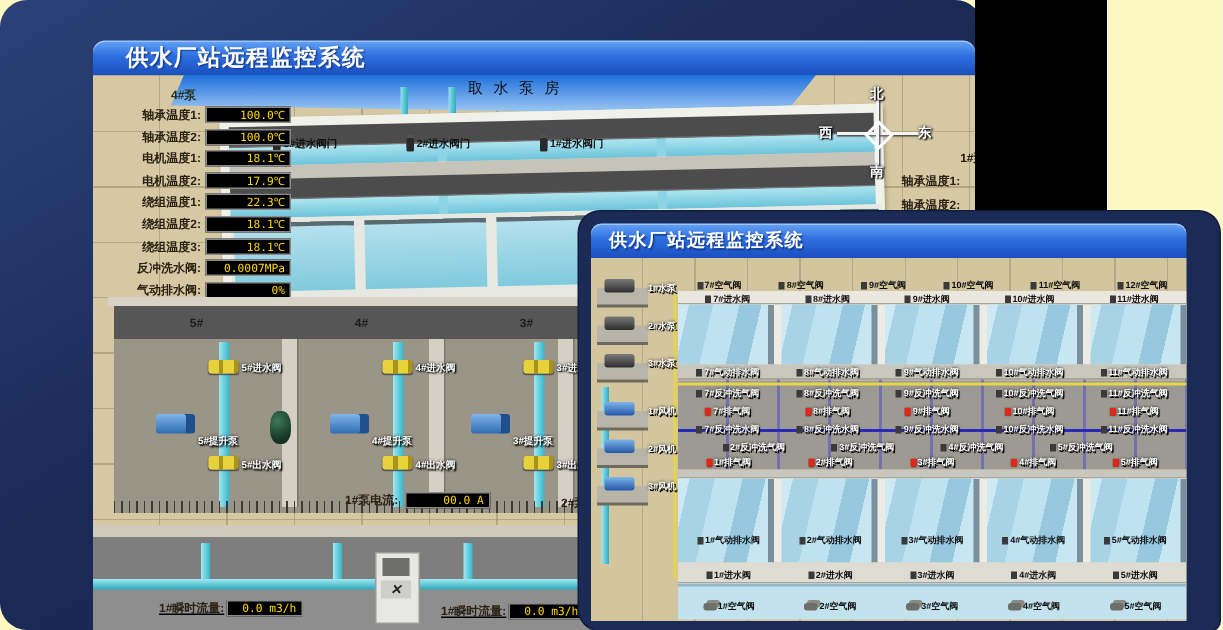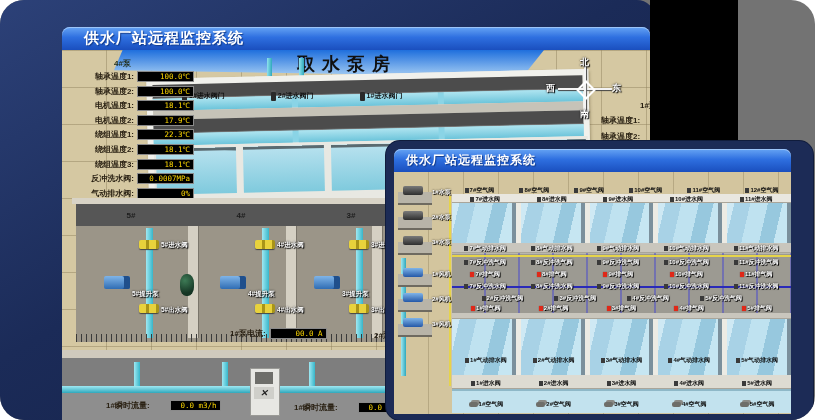--- a/index.html
+++ b/index.html
@@ -1,17 +1,17 @@
 <!DOCTYPE html>
 <html><head>
 <meta charset="utf-8">
 <style>
   html,body{margin:0;padding:0;background:#fff;}
-  .stage{position:relative;width:815px;height:420px;overflow:hidden;background:#737373;
-         font-family:"Liberation Sans",sans-serif;border-radius:24px;}
+  .stage{position:relative;width:815px;height:420px;overflow:hidden;background:#fef9c3;
+         font-family:"Liberation Sans",sans-serif;}
   
   .desktop{position:absolute;left:0;top:0;width:655px;height:420px;border-radius:18px;
            background:linear-gradient(150deg,#2c4178 0%,#1b2b58 45%,#131f44 100%);}
   .blackpane{position:absolute;left:650px;top:0;width:88px;height:142px;background:#000;}
   
   .win{position:absolute;}
   .win1{left:62px;top:27px;width:588px;height:393px;z-index:2;}
   .win2{left:386px;top:141px;width:427px;height:279px;z-index:3;background:#1c2b56;
         border-radius:14px 14px 6px 14px;box-shadow:0 0 0 1px #101c3c;}
   .titlebar{position:absolute;display:flex;align-items:center;
@@ -23,21 +23,21 @@
              text-shadow:1px 1px 1px #123a8a;white-space:nowrap;}
   .tb2 .titletext{font-size:12px;padding-left:12px;}
   
   .scene1{position:absolute;left:0;top:23px;width:588px;height:370px;overflow:hidden;
           background:#d5c8a2;
           background-image:repeating-linear-gradient(0deg,transparent 0 36px,rgba(140,126,90,.45) 36px 37px),
                            repeating-linear-gradient(90deg,transparent 0 44px,rgba(140,126,90,.45) 44px 45px);}
   .sky{position:absolute;left:52px;top:0;width:430px;height:27px;
        background:linear-gradient(#1f6fdd,#a9d0f4);
        clip-path:polygon(2% 0,100% 0,95% 100%,0 75%);}
-  .scene1-title{position:absolute;left:235px;top:2px;font-size:18px;font-weight:bold;color:#101010;
+  .scene1-title{position:absolute;left:250px;top:2px;font-size:10px;font-weight:normal;color:#101010;
                 letter-spacing:7px;white-space:nowrap;}
   .pillar{position:absolute;width:5px;background:linear-gradient(90deg,#8fe2ee,#2fa8bc);}
   .p1{left:205px;top:8px;height:19px;} .p2{left:237px;top:8px;height:19px;}
   
   .tank{position:absolute;left:86px;top:24px;width:430px;height:140px;transform:rotate(-1.3deg);
         background:#e8e8e2;border:6px solid #f1f1ec;box-shadow:1px 2px 3px rgba(60,50,20,.35);}
   .tk-row{position:relative;width:100%;}
   .tk-walk{height:13px;background:#4c4c4c;border-bottom:1px solid #777;}
   .tk-water{height:12px;background:#8ad4e6;display:flex;gap:6px;}
   .tk-water>i{flex:1;background:linear-gradient(#aee4f0,#6cc4da);}
@@ -108,21 +108,21 @@
   .bb-wall{position:absolute;left:0;top:8px;width:100%;height:30px;background:#7e7e7e;}
   .hpipe{position:absolute;left:0;top:36px;width:342px;height:7px;
          background:linear-gradient(#9fe8f2,#2fa8bc);}
   .stub{position:absolute;top:12px;width:6px;height:25px;background:linear-gradient(90deg,#9fe8f2,#37b6ca);}
   .st1{left:72px;} .st2{left:160px;} .st3{left:247px;}
   .flowmeter{position:absolute;left:188px;top:18px;width:28px;height:46px;background:#e7e7e3;
              border:1px solid #9a9a96;}
   .fm-top{position:absolute;left:4px;top:3px;width:18px;height:12px;background:#6e6e6a;}
   .fm-x{position:absolute;left:3px;top:18px;width:20px;height:12px;background:#cfcfca;
         color:#222;font-size:9px;line-height:12px;text-align:center;font-weight:bold;}
-  .flow{position:absolute;display:flex;align-items:flex-end;gap:20px;}
+  .flow{position:absolute;display:flex;align-items:flex-end;gap:1px;text-decoration:underline;}
   .fl1{left:44px;top:50px;} .fl2{left:232px;top:52px;}
   .flow .lcd{width:46px;}
   
   .scene2{position:absolute;left:8px;top:31px;width:397px;height:242px;overflow:hidden;
           background:#d3c59e;
           background-image:repeating-linear-gradient(90deg,transparent 0 34px,rgba(140,126,90,.4) 34px 35px);}
   .scene2-title{position:absolute;left:0;right:40px;top:1px;text-align:center;font-size:11px;
                 font-weight:bold;color:#101010;letter-spacing:2px;}
   .machcol{position:absolute;left:0;top:8px;width:58px;height:200px;}
   .mc-pipe{position:absolute;left:7px;top:78px;width:5px;height:118px;

